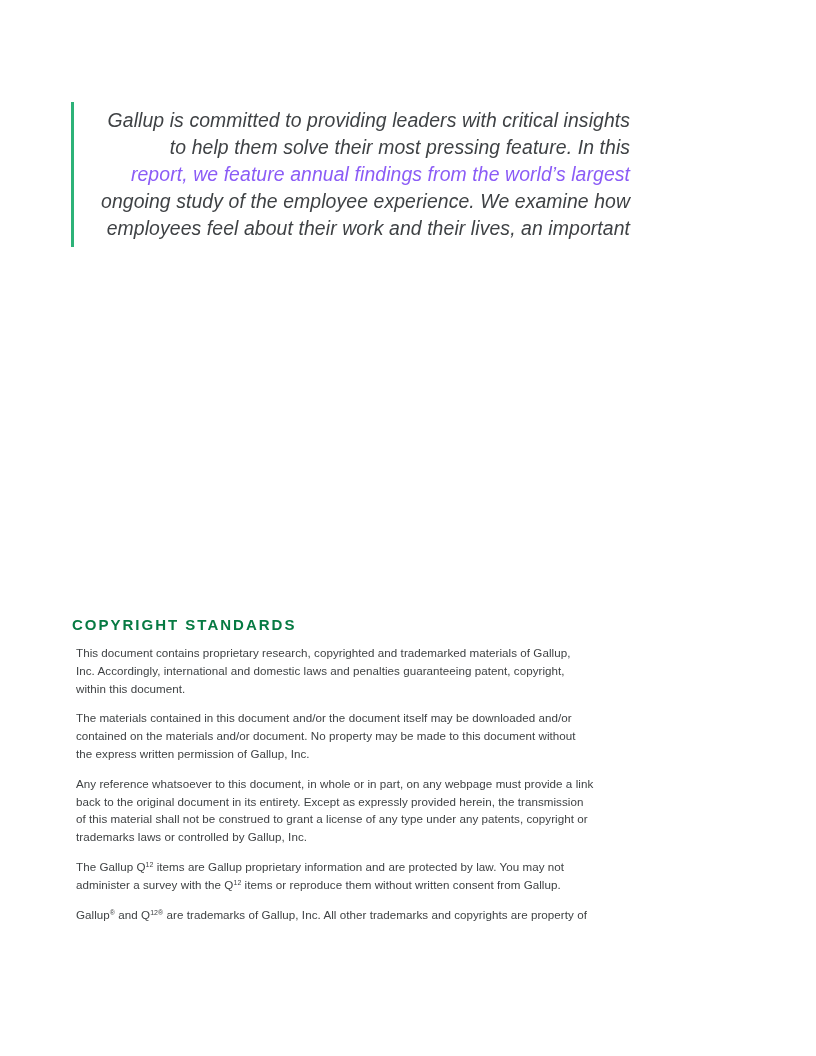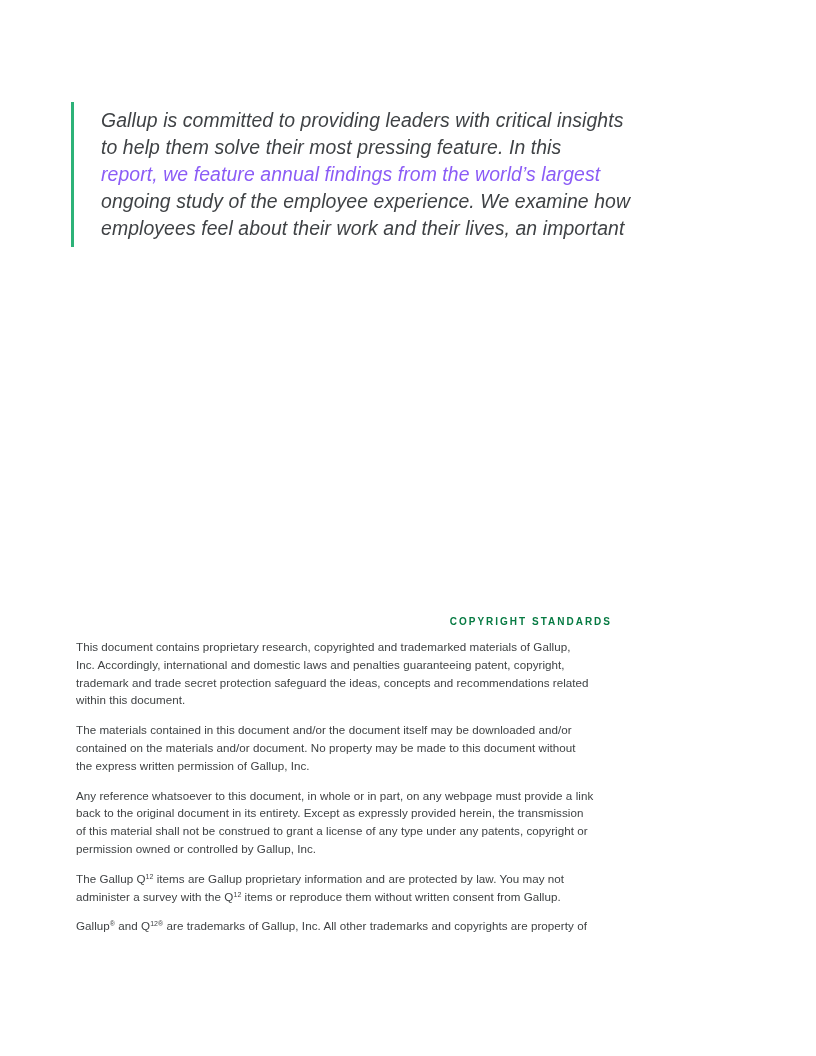--- a/index.html
+++ b/index.html
@@ -16,20 +16,21 @@
     overflow: hidden;
   }
 
   
   .quote-block {
     position: absolute;
     left: 71px;
     top: 102px;
     border-left: 3px solid #2DB278;
     padding: 5px 0 5px 27px;
+    text-align: right;
   }
   .quote-line {
     font-style: italic;
     font-size: 19.4px;
     line-height: 26.9px;
     color: #3F4245;
     white-space: nowrap;
     letter-spacing: 0.1px;
   }
   .quote-line.muted {
@@ -38,25 +39,24 @@
 
   
   .copyright-section {
     position: absolute;
     left: 72px;
     top: 616px;
     width: 540px;
   }
   .copyright-heading {
     margin: 0 0 11px 0;
-    font-size: 10px;
+    font-size: 15px;
     font-weight: bold;
     letter-spacing: 2px;
     color: #067A42;
-    text-align: right;
   }
   .body-para {
     margin: 0 0 12px 4px;
     font-size: 11.6px;
     line-height: 17.8px;
     color: #3F4244;
     letter-spacing: 0.05px;
   }
   .body-line {
     display: block;
@@ -84,33 +84,32 @@
         <div class="quote-line">employees feel about their work and their lives, an important</div>
       </div>
   </div>
 
   <div class="copyright-section">
     <h2 class="copyright-heading">COPYRIGHT STANDARDS</h2>
     <div>
         <p class="body-para">
           <span class="body-line">This document contains proprietary research, copyrighted and trademarked materials of Gallup,</span>
           <span class="body-line">Inc. Accordingly, international and domestic laws and penalties guaranteeing patent, copyright,</span>
-          <span class="body-line">trademark and trade secret protection safeguard the ideas, concepts and recommendations related</span>
           <span class="body-line">within this document.</span>
         </p>
         <p class="body-para">
           <span class="body-line">The materials contained in this document and/or the document itself may be downloaded and/or</span>
           <span class="body-line">contained on the materials and/or document. No property may be made to this document without</span>
           <span class="body-line">the express written permission of Gallup, Inc.</span>
         </p>
         <p class="body-para">
           <span class="body-line">Any reference whatsoever to this document, in whole or in part, on any webpage must provide a link</span>
           <span class="body-line">back to the original document in its entirety. Except as expressly provided herein, the transmission</span>
           <span class="body-line">of this material shall not be construed to grant a license of any type under any patents, copyright or</span>
-          <span class="body-line">permission owned or controlled by Gallup, Inc.</span>
+          <span class="body-line">trademarks laws or controlled by Gallup, Inc.</span>
         </p>
         <p class="body-para">
           <span class="body-line">The Gallup Q<sup>12</sup> items are Gallup proprietary information and are protected by law. You may not</span>
           <span class="body-line">administer a survey with the Q<sup>12</sup> items or reproduce them without written consent from Gallup.</span>
         </p>
         <p class="body-para">
           <span class="body-line">Gallup<sup>®</sup> and Q<sup>12®</sup> are trademarks of Gallup, Inc. All other trademarks and copyrights are property of</span>
         </p>
       </div>
   </div>

